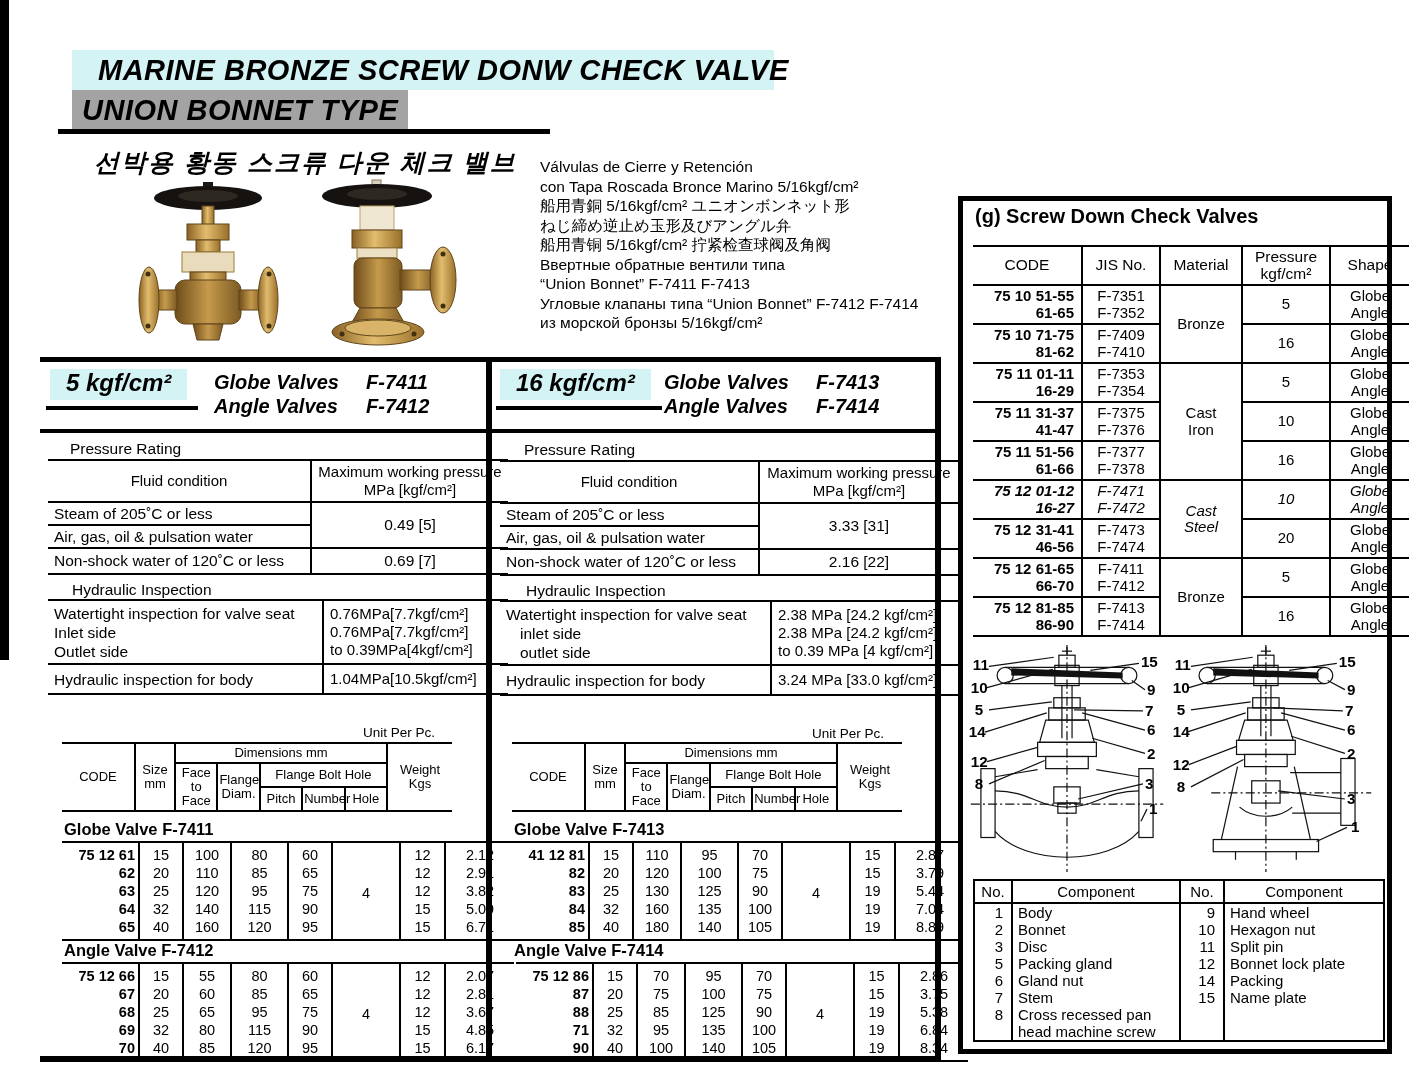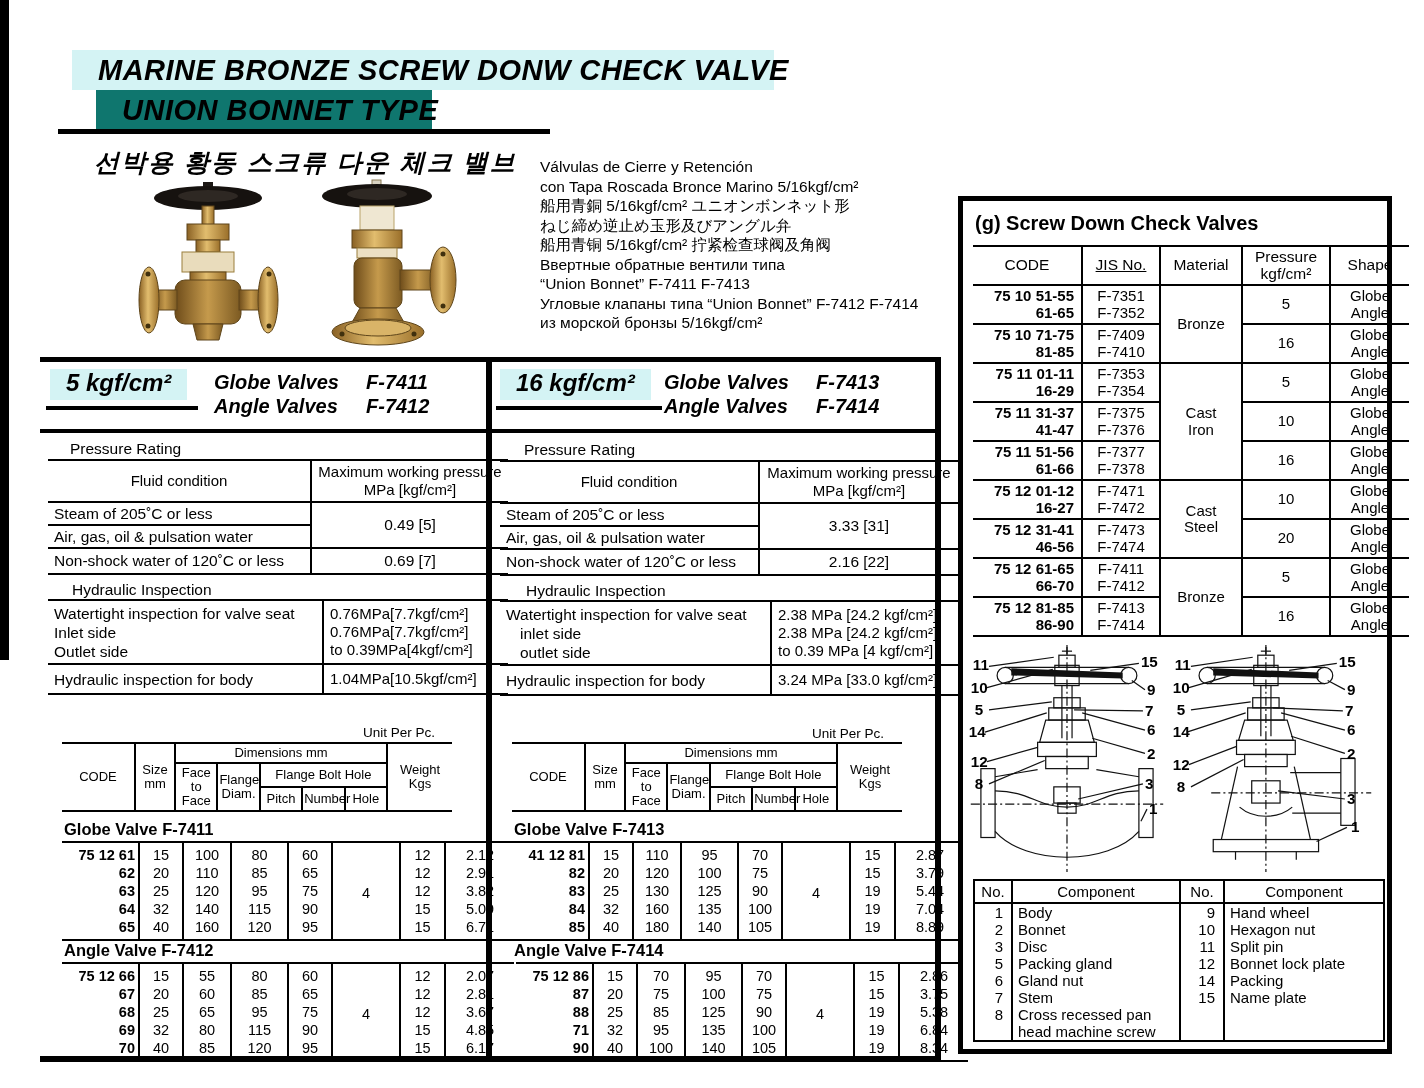--- a/index.html
+++ b/index.html
@@ -4,23 +4,23 @@
 <style>
   html,body{margin:0;padding:0;background:#fff;}
   .page{position:relative;width:1424px;height:1088px;background:#fff;overflow:hidden;
         font-family:"Liberation Sans",sans-serif;color:#000;}
   .abs{position:absolute;}
   .blk{position:absolute;background:#000;}
   
   .t1{position:absolute;left:72px;top:50px;width:702px;height:40px;background:#d4f3f4;
       display:flex;align-items:center;padding-left:26px;box-sizing:border-box;
       font:italic 700 29px "Liberation Sans",sans-serif;letter-spacing:.5px;white-space:nowrap;}
-  .t2{position:absolute;left:72px;top:90px;width:336px;height:41px;background:#0f766e;
-      display:flex;align-items:center;padding-left:26px;box-sizing:border-box;
-      font:italic 700 29px "Liberation Sans",sans-serif;letter-spacing:.5px;white-space:nowrap;margin-left:24px;}
+  .t2{position:absolute;left:72px;top:90px;width:336px;height:41px;background:#a3a3a3;
+      display:flex;align-items:center;padding-left:10px;box-sizing:border-box;
+      font:italic 700 29px "Liberation Sans",sans-serif;letter-spacing:.5px;white-space:nowrap;}
   .kr{position:absolute;left:94px;top:146px;font:italic 700 25px "Liberation Sans",sans-serif;letter-spacing:2px;white-space:nowrap;}
   .desc{position:absolute;left:540px;top:157px;width:430px;font-size:15.5px;line-height:19.5px;}
   .desc div{white-space:nowrap;}
   
   .badge{position:absolute;background:#d4f3f4;font:italic 700 24px "Liberation Sans",sans-serif;
          padding:0 16px 3px 16px;white-space:nowrap;}
   .vlabels{position:absolute;font:italic 700 20px "Liberation Sans",sans-serif;line-height:24px;white-space:nowrap;}
   .vlabels .vl{display:inline-block;width:152px;}
   .seclabel{position:absolute;font-size:15.5px;}
   .unitnote{position:absolute;font-size:13.5px;}
@@ -43,21 +43,21 @@
   .dht td.nl{border-left:none;}  .dht td.nr{border-right:none;margin-top:24px;}
   
   .dbt{position:absolute;table-layout:fixed;border-top:2px solid #000;border-bottom:2px solid #000;}
   .dbt td{border-left:2px solid #000;text-align:center;font-size:14.5px;line-height:18px;padding:0 3px;vertical-align:top;}
   .dbt td:first-child{border-left:none;text-align:right;font-weight:700;}
   .dbt td.mid{vertical-align:middle;}
   .dbt tr:first-child td{padding-top:3px;}
   .dbt tr:last-child td{padding-bottom:3px;}
   
   .rbox{position:absolute;left:958px;top:196px;width:424px;height:848px;border:5px solid #000;background:#fff;}
-  .rhead{position:absolute;left:12px;top:11px;font:700 20px "Liberation Sans",sans-serif;white-space:nowrap;}
+  .rhead{position:absolute;left:12px;top:4px;font:700 20px "Liberation Sans",sans-serif;white-space:nowrap;}
   .cvt{position:absolute;left:10px;top:44px;table-layout:fixed;}
   .cvt td{border:2px solid #000;text-align:center;font-size:15px;line-height:16.5px;padding:2px 3px;vertical-align:middle;}
   .cvt td.nl{border-left:none;} .cvt td.nr{border-right:none;}
   .cvt td.code{text-align:right;font-weight:700;padding-right:7px;}
   .cvt tr.h td{font-size:15.5px;}
   .diag{position:absolute;left:2px;top:438px;width:420px;height:238px;display:flex;}
   .cot{position:absolute;left:10px;top:678px;table-layout:fixed;border:2px solid #000;}
   .cot td{border-left:2px solid #000;border-right:2px solid #000;font-size:15px;line-height:17px;padding:0 5px;vertical-align:top;}
   .cot tr.h td{border-bottom:2px solid #000;text-align:center;font-size:15px;padding:2px 0;}
   .cot td.num{text-align:right;padding-right:8px;}
@@ -532,21 +532,21 @@
   </tbody>
     </table>
 
   <div class="rbox">
     <div class="rhead">(g) Screw Down Check Valves</div>
 
     <table class="cvt" style="width:402px;">
       <tbody>
           <tr class="h" style="height:38px;">
         <td class="nl" style="width:102px;">CODE</td>
-        <td style="width:70px;text-decoration:underline;">JIS No.</td>
+        <td style="width:70px;">JIS No.</td>
         <td style="width:74px;">Material</td>
         <td style="width:80px;">
           <div>Pressure</div>
           <div>kgf/cm²</div>
             </td>
         <td class="nr" style="width:72px;">Shape</td>
       </tr>
       <tr style="height:39px;">
         <td class="nl code">
               <div>75 10 51-55</div>
@@ -562,21 +562,21 @@
             </td>
         <td>5</td>
         <td class="nr">
               <div>Globe</div>
               <div>Angle</div>
             </td>
       </tr>
       <tr style="height:39px;">
         <td class="nl code">
               <div>75 10 71-75</div>
-              <div>81-85</div>
+              <div>81-62</div>
             </td>
         <td>
               <div>F-7409</div>
               <div>F-7410</div>
             </td>
         <td>16</td>
         <td class="nr">
               <div>Globe</div>
               <div>Angle</div>
             </td>
@@ -623,21 +623,21 @@
         <td>
               <div>F-7377</div>
               <div>F-7378</div>
             </td>
         <td>16</td>
         <td class="nr">
               <div>Globe</div>
               <div>Angle</div>
             </td>
       </tr>
-      <tr style="height:39px;">
+      <tr style="height:39px;font-style:italic;">
         <td class="nl code">
               <div>75 12 01-12</div>
               <div>16-27</div>
             </td>
         <td>
               <div>F-7471</div>
               <div>F-7472</div>
             </td>
         <td rowspan="2">
               <div>Cast</div>

